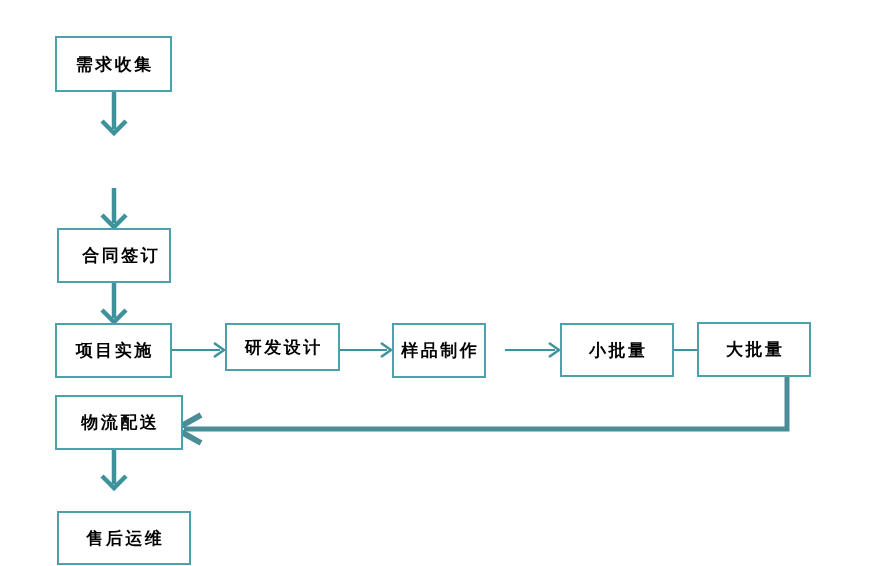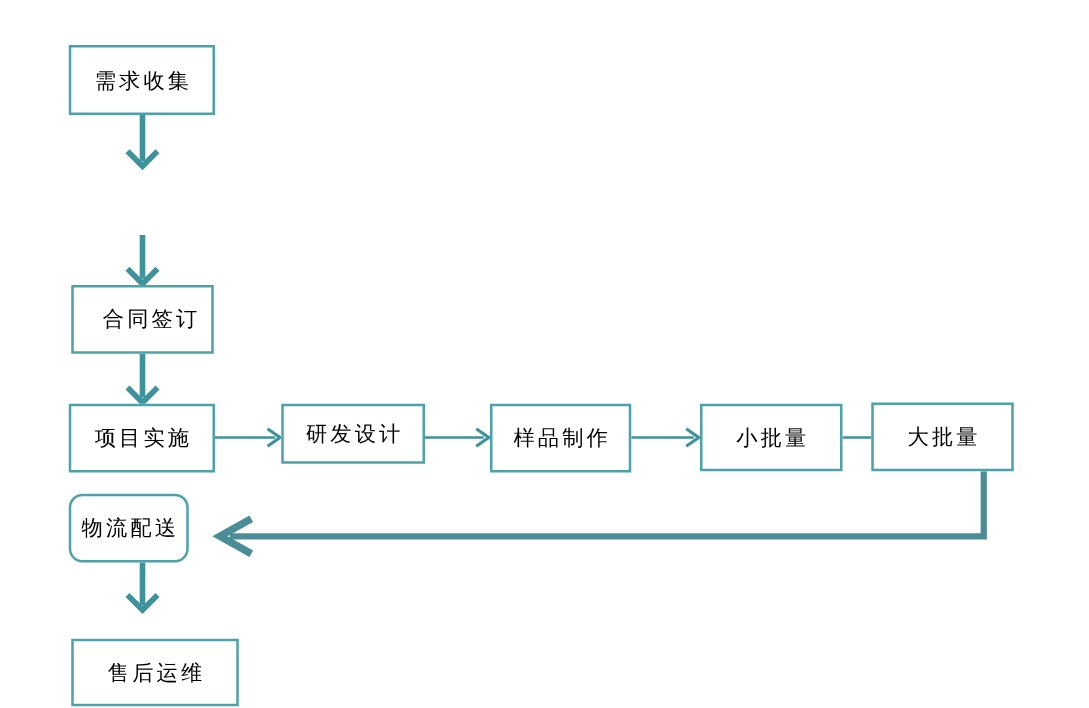--- a/index.html
+++ b/index.html
@@ -25,37 +25,37 @@
   .node {
     position: absolute;
     box-sizing: border-box;
     background: #ffffff;
     border: 2px solid #4ba2aa;
     display: flex;
     align-items: center;
     justify-content: center;
   }
   .node .label {
-    font-weight: 400;
+    font-weight: 700;
     font-size: 17px;
     color: #000000;
     letter-spacing: 2.5px;
     text-indent: 2.5px;
     white-space: nowrap;
   }
   
   .n1  { left: 55px;  top: 36px;  width: 117px; height: 56px; }
   .n2  { left: 57px;  top: 134px; width: 114px; height: 54px; }
   .n3  { left: 57px;  top: 228px; width: 114px; height: 55px; padding-left: 12px; }
   .n4  { left: 55px;  top: 323px; width: 117px; height: 55px; }
   .n5  { left: 225px; top: 323px; width: 115px; height: 48px; }
-  .n6  { left: 392px; top: 323px; width: 113px; height: 55px; }
+  .n6  { left: 392px; top: 323px; width: 94px; height: 55px; }
   .n7  { left: 560px; top: 323px; width: 114px; height: 54px; }
   .n8  { left: 697px; top: 322px; width: 114px; height: 55px; }
-  .n9  { left: 55px;  top: 395px; width: 96px; height: 55px; border-radius: 11px; }
+  .n9  { left: 55px;  top: 395px; width: 128px; height: 55px; }
   .n10 { left: 57px;  top: 511px; width: 134px; height: 54px; }
 </style>
 </head>
 <body>
 
 <div class="canvas">
 
   <svg class="connectors" viewBox="0 0 871 566" xmlns="http://www.w3.org/2000/svg">
 
     <g>

